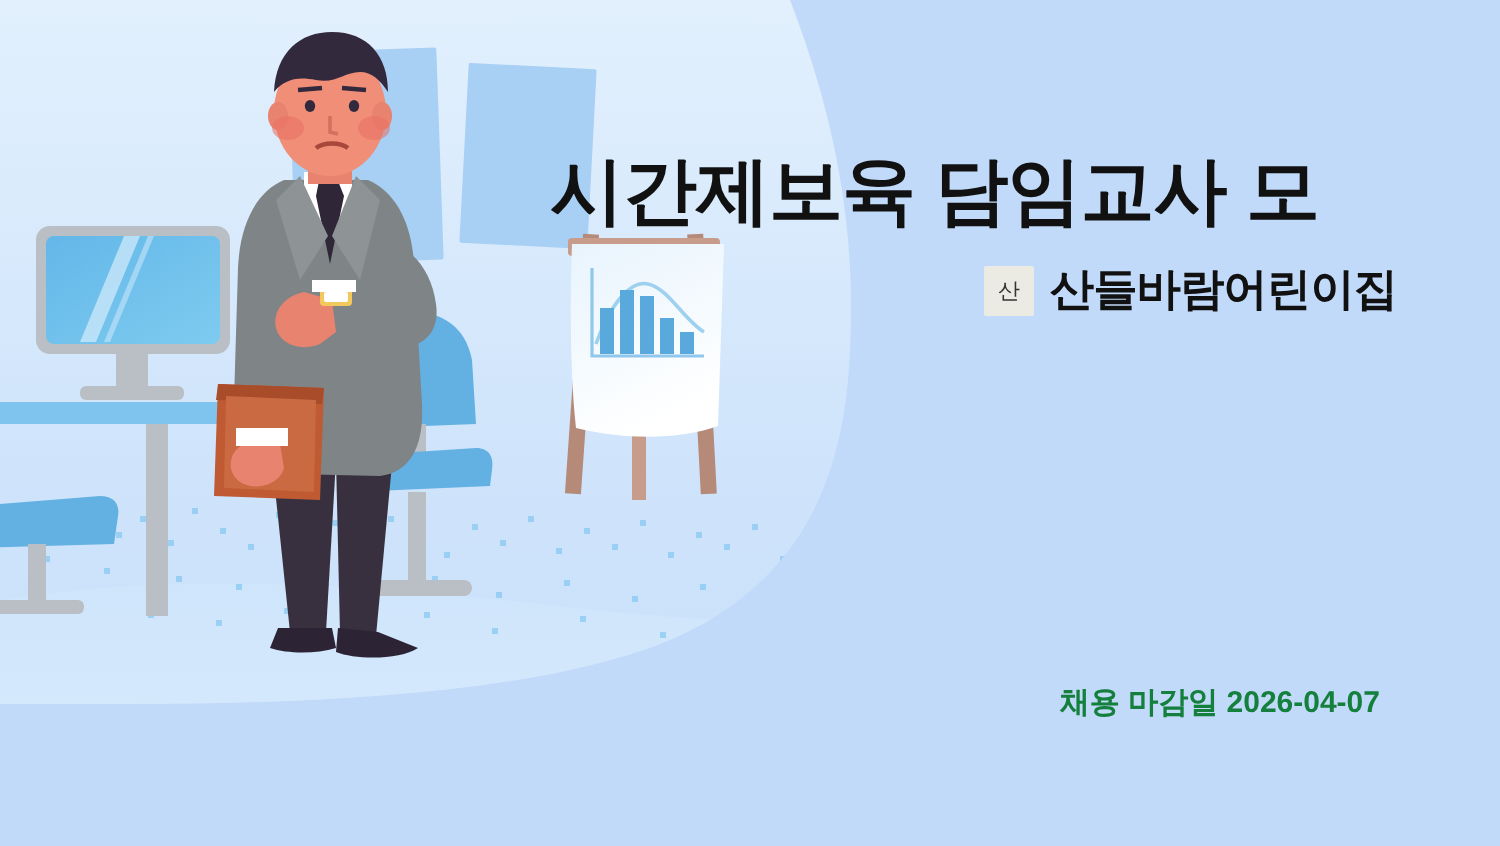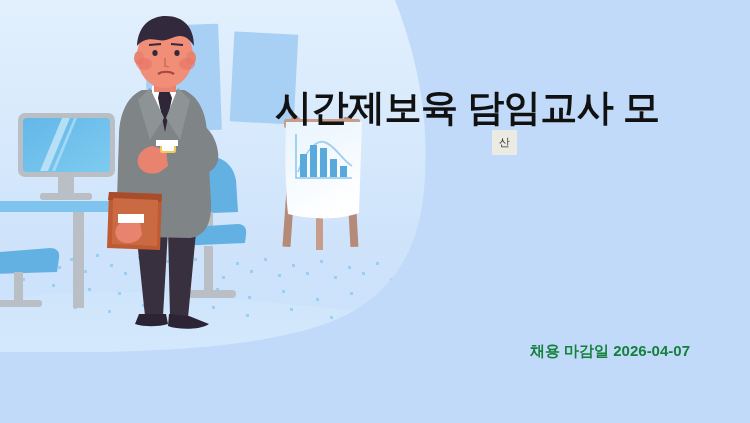--- a/index.html
+++ b/index.html
@@ -12,21 +12,21 @@
     position:relative;width:750px;height:423px;overflow:hidden;
     background:#c2daf9;
   }
   
   #illustration{
     position:absolute;left:0;top:0;width:470px;height:423px;
   }
   #illustration svg{display:block;}
   
   #title{
-    position:absolute;left:275px;top:84px;
+    position:absolute;left:275px;top:72px;
     width:420px;height:48px;
     font-size:37px;font-weight:bold;color:#111111;
     letter-spacing:-0.5px;line-height:48px;
     white-space:nowrap;overflow:hidden;
   }
   #org-row{
     position:absolute;left:492px;top:130px;
     display:flex;align-items:center;gap:8px;
   }
   #org-badge{
@@ -245,17 +245,18 @@
           <path d="M158,74 C162,71 170,71 174,74" stroke="#a7483c" stroke-width="2.2" fill="none"></path>
         </g>
       </g>
     </svg>
   </div>
 
   <div id="title">시간제보육 담임교사 모</div>
 
   <div id="org-row">
     <div id="org-badge">산</div>
+    <div id="org-name">산들바람어린이집</div>
   </div>
 
   <div id="deadline">채용 마감일  2026-04-07</div>
 
 </div>
 
 </body></html>

